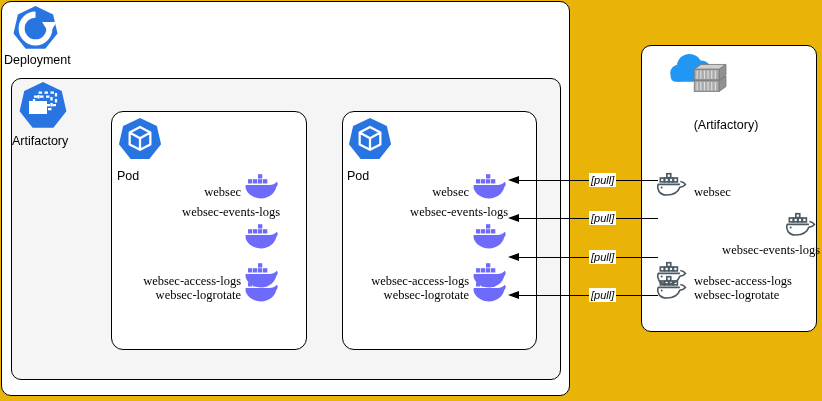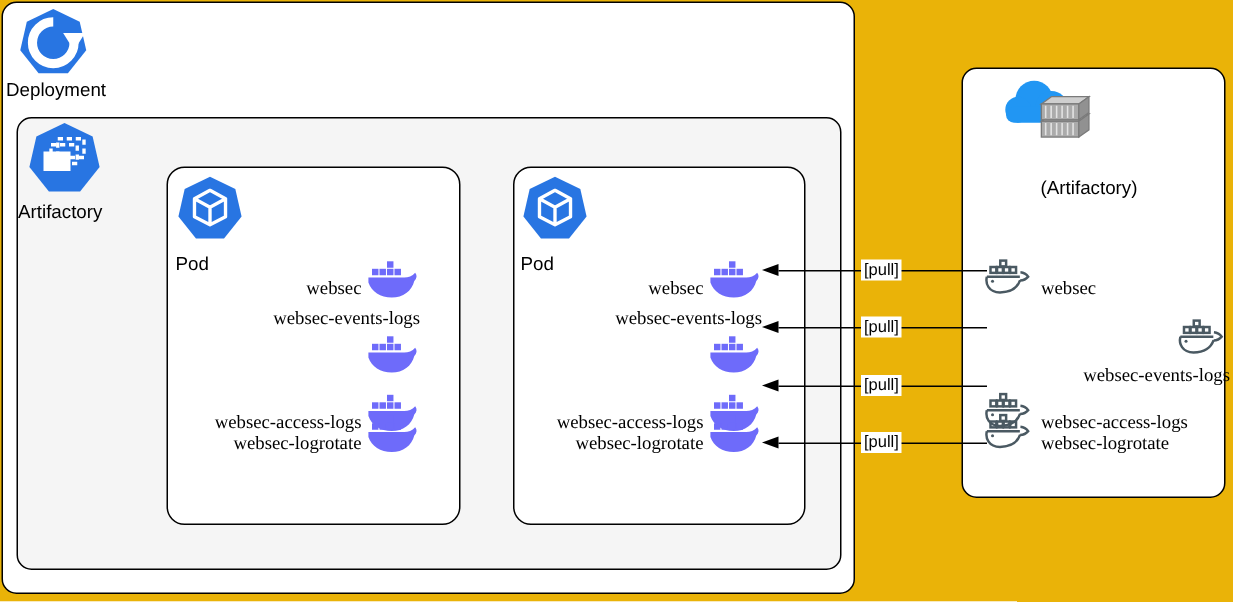--- a/index.html
+++ b/index.html
@@ -40,21 +40,21 @@
   .rows.reg .crow{justify-content:flex-start;}
   .crow.r1{top:162px;}.crow.r2{top:212px;flex-direction:column;}.crow.r3{top:251px;}.crow.r4{top:265px;}
   .cname{font-size:12.5px;white-space:nowrap;}
   .whale{width:36px;height:27px;color:var(--docker_purple,#6e6bfa);flex:0 0 auto;}
   .whaleo{width:37px;height:28px;color:var(--outline_gray,#4a5962);flex:0 0 auto;}
 
   .arrow{position:absolute;left:519px;width:139px;height:0;border-top:1.4px solid #000;z-index:5;}
   .arrow.a1{top:180.3px;}.arrow.a2{top:218.3px;}.arrow.a3{top:257.3px;}.arrow.a4{top:295.3px;}
   .arrow::before{content:"";position:absolute;left:-11px;top:-5.4px;width:0;height:0;
     border-top:4.7px solid transparent;border-bottom:4.7px solid transparent;border-right:11px solid #000;}
-  .pull{position:absolute;left:55px;top:-8px;font-size:11px;line-height:14px;background:#fff;padding:0 2px;white-space:nowrap;}
+  .pull{position:absolute;left:70px;top:-8px;font-size:11px;line-height:14px;background:#fff;padding:0 2px;white-space:nowrap;font-style:italic;}
 </style>
 </head>
 <body>
 
 <svg width="0" height="0" style="position:absolute" aria-hidden="true">
   <defs>
     <symbol id="sym-deployment" viewBox="0 0 100 100">
       <polygon points="50,2 87.5,20.1 96.8,60.7 70.8,93.3 29.2,93.3 3.2,60.7 12.5,20.1" fill="var(--k8s_blue,#2875E2)"></polygon>
       <path d="M50,20.5 A29.5,29.5 0 1 0 79.5,50" fill="none" stroke="#fff" stroke-width="13"></path>
       <polygon points="64,36 95,36 79.5,61" fill="#fff"></polygon>

